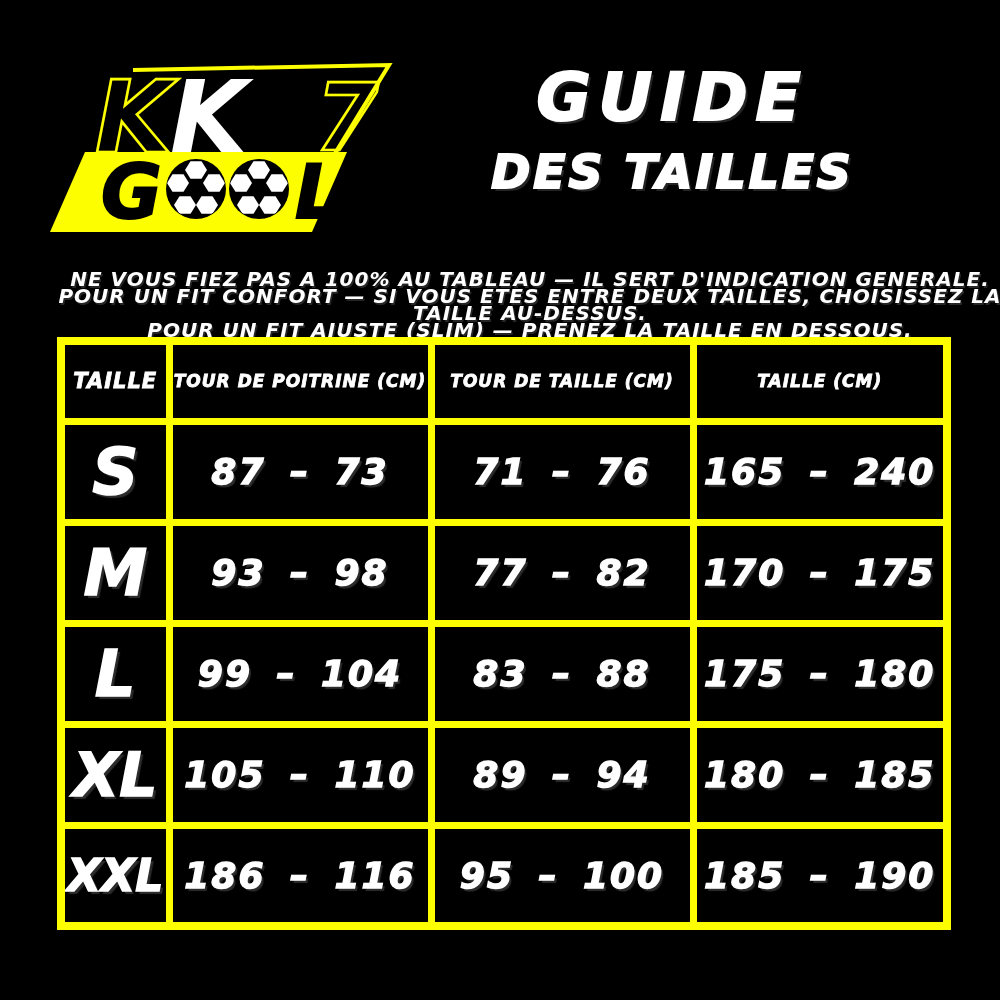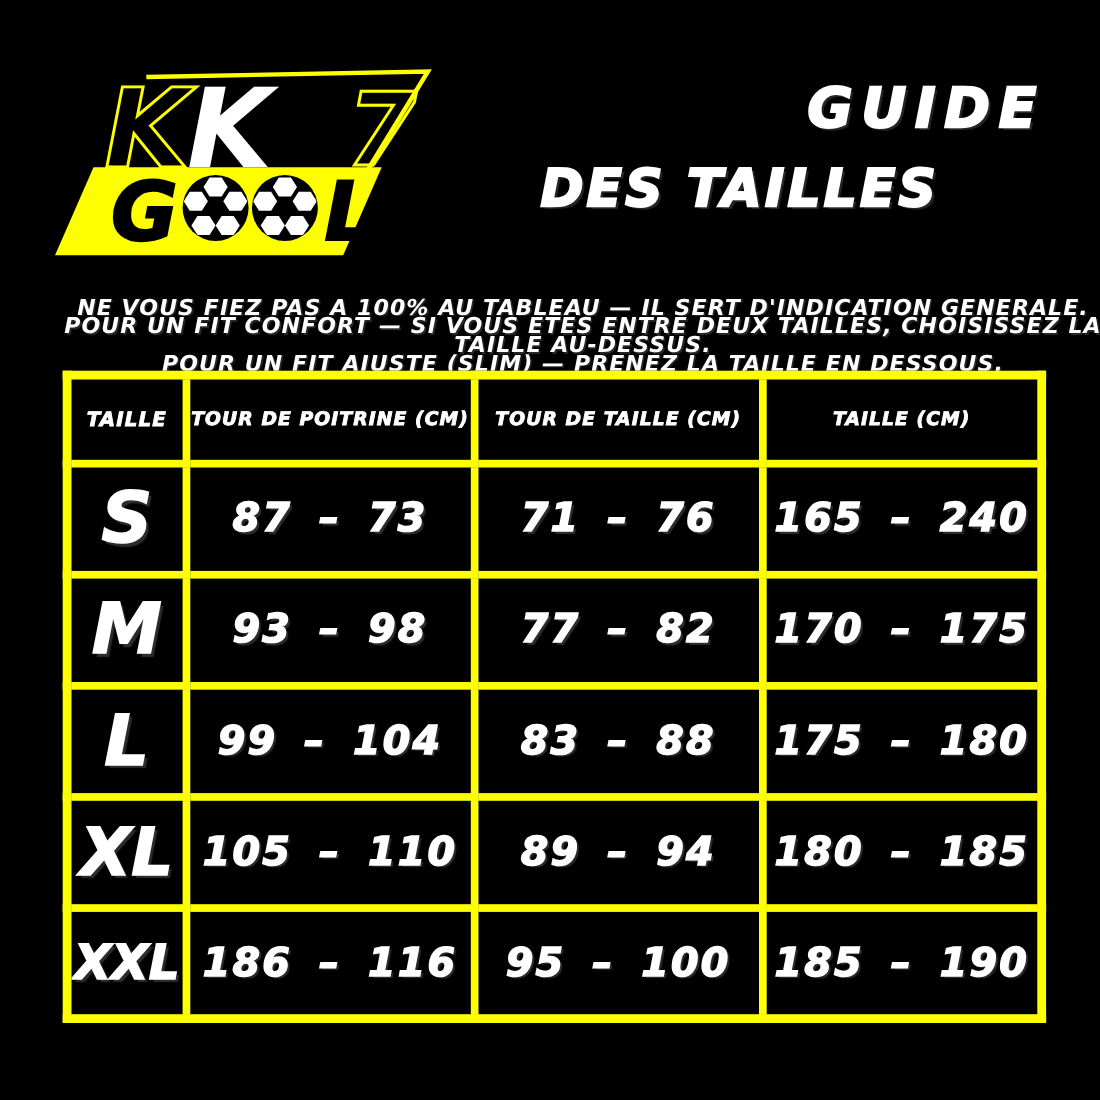--- a/index.html
+++ b/index.html
@@ -15,21 +15,21 @@
   .logo .seven{font-size:92px;fill:none;stroke:#FDFF00;stroke-width:2.6px;}
   .logo .frame{fill:none;stroke:#FDFF00;stroke-width:4px;}
   .logo .banner{fill:#FDFF00;}
   .logo .gool{font-size:74px;fill:#000;stroke:#000;stroke-width:2px;}
   
   .title{
     position:absolute;left:395px;top:60px;width:555px;text-align:center;
     color:#ffffff;font-weight:bold;font-style:italic;
     text-shadow:3px 3px 0 rgba(120,120,120,0.30);
   }
-  .title-1{font-size:50px;line-height:76px;letter-spacing:8px;text-align:right;-webkit-text-stroke:2.2px #fff;}
+  .title-1{font-size:66px;line-height:76px;letter-spacing:8px;-webkit-text-stroke:2.2px #fff;}
   .title-2{font-size:47px;line-height:72px;letter-spacing:3px;-webkit-text-stroke:2.2px #fff;}
   
   .disclaimer{
     position:absolute;left:0;top:271px;width:1000px;text-align:center;
     color:#ffffff;font-weight:bold;font-style:italic;
     font-size:20px;line-height:17px;letter-spacing:1px;
     text-shadow:1.5px 1.5px 0 rgba(110,110,110,0.35);
     margin-left:30px;
   }
   
@@ -39,21 +39,21 @@
     color:#ffffff;font-weight:bold;font-style:italic;
   }
   table.size-table th,table.size-table td{
     border:7px solid #FDFF00;text-align:center;vertical-align:middle;
     overflow:hidden;
   }
   table.size-table{border:8px solid #FDFF00;}
   thead tr{height:80px;}
   tbody tr{height:101px;}
   th{font-size:17px;letter-spacing:1px;-webkit-text-stroke:0.8px #fff;}
-  th.taille-h{font-size:18px;}
+  th.taille-h{font-size:21px;}
   td.range{
     font-size:36px;letter-spacing:2px;word-spacing:10px;
     -webkit-text-stroke:1.4px #fff;
     text-shadow:2.5px 2.5px 1px rgba(125,125,125,0.35);
   }
   td.size{
     font-size:64px;-webkit-text-stroke:1.5px #fff;
     text-shadow:3px 3px 1px rgba(125,125,125,0.35);
   }
   tbody tr:nth-child(4) td.size{font-size:60px;}

